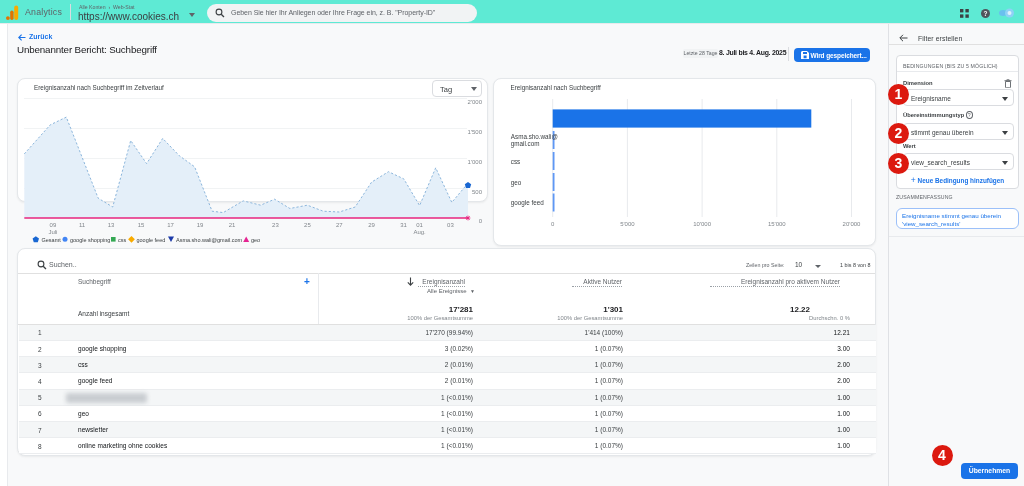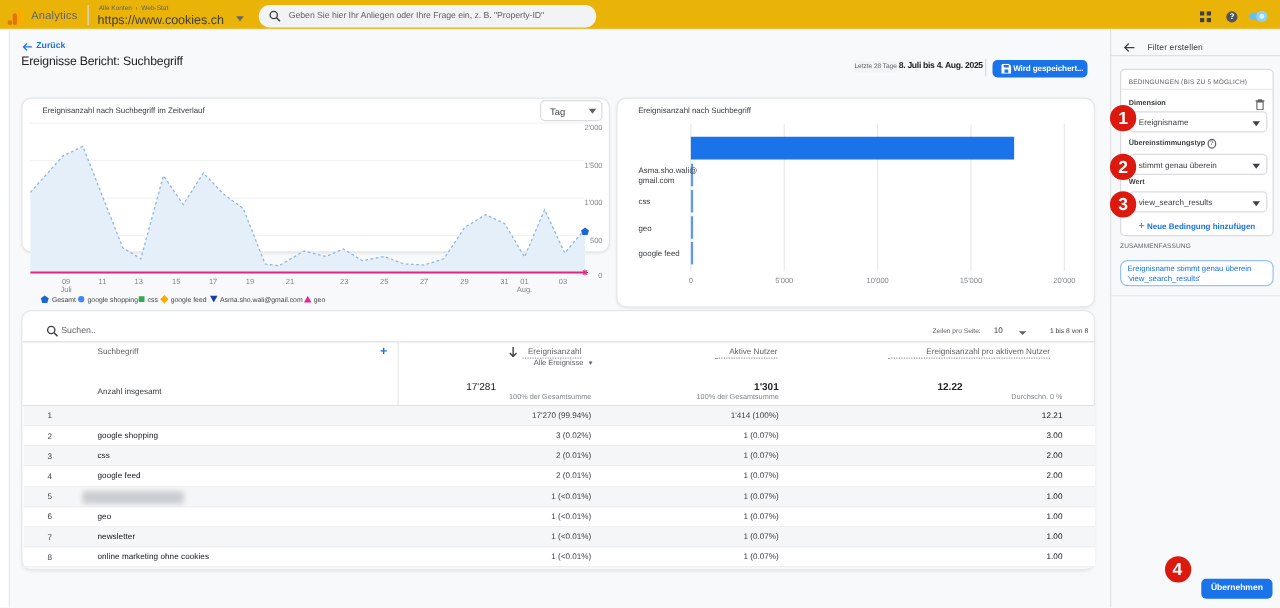--- a/index.html
+++ b/index.html
@@ -5,21 +5,21 @@
   * { margin:0; padding:0; box-sizing:border-box; }
   html,body { width:1024px; height:486px; overflow:hidden; }
   body { font-family:"Liberation Sans", sans-serif; background:#f8f9fa; position:relative; color:#202124; }
   .abs { position:absolute; }
   .card { position:absolute; background:#fff; border:1px solid #e4e7ea; border-radius:8px; box-shadow:0 1px 2px rgba(60,64,67,.08); }
   svg text { font-family:"Liberation Sans", sans-serif; }
 </style>
 </head>
 <body>
 
-<div class="abs" style="left:0;top:0;width:1024px;height:24px;background:#eab308;border-bottom:1px solid #e8eaed;">
+<div class="abs" style="left:0;top:0;width:1024px;height:24px;background:#5eead4;border-bottom:1px solid #e8eaed;">
 
   <svg class="abs" style="left:6px;top:5px;" width="14" height="16" viewBox="0 0 14 16">
     <rect x="8.2" y="0.5" width="4" height="14.5" rx="2" fill="#f9ab00"></rect>
     <rect x="4.2" y="5.5" width="3.4" height="9.5" rx="1.7" fill="#e37400"></rect>
     <circle cx="1.9" cy="13.1" r="1.9" fill="#e37400"></circle>
   </svg>
   <div class="abs" style="left:25px;top:6.5px;font-size:8.8px;color:#5f6368;letter-spacing:.2px;">Analytics</div>
   <div class="abs" style="left:70px;top:4px;width:1px;height:16px;background:#dadce0;"></div>
   <div class="abs" style="left:79px;top:3.5px;font-size:5.2px;color:#5f6368;white-space:nowrap;">Alle Konten &nbsp;›&nbsp; Web-Stat</div>
   <div class="abs" style="left:78px;top:10.5px;font-size:10px;color:#3c4043;white-space:nowrap;">https://www.cookies.ch</div>
@@ -46,21 +46,21 @@
     <ellipse cx="10.5" cy="6" rx="2" ry="2" fill="#fff" opacity="0.7"></ellipse>
   </svg>
 </div>
 
 <div class="abs" style="left:0;top:24px;width:8px;height:462px;background:#fff;border-right:1px solid #e8eaed;"></div>
 
 <svg class="abs" style="left:18px;top:33.5px;" width="8" height="7" viewBox="0 0 8 7">
     <path d="M7.5 3.5 H1 M3.6 0.7 L0.8 3.5 L3.6 6.3" fill="none" stroke="#1a73e8" stroke-width="1.1"></path>
   </svg>
 <div class="abs" style="left:29px;top:33px;font-size:7px;color:#1a73e8;font-weight:bold;">Zurück</div>
-<div class="abs" style="left:17px;top:44px;font-size:9.8px;color:#202124;font-weight:500;letter-spacing:-0.15px;white-space:nowrap;">Ereignisse Bericht: Suchbegriff</div>
+<div class="abs" style="left:17px;top:44px;font-size:9.8px;color:#202124;font-weight:500;letter-spacing:-0.15px;white-space:nowrap;">Unbenannter Bericht: Suchbegriff</div>
 
 <div class="abs" style="left:683px;top:49px;width:35px;height:9px;background:#f1f3f4;border-radius:2px;font-size:5.2px;color:#5f6368;text-align:center;line-height:9.5px;white-space:nowrap;">Letzte 28 Tage</div>
 <div class="abs" style="left:719px;top:49px;font-size:6.9px;font-weight:bold;color:#202124;letter-spacing:-0.25px;white-space:nowrap;">8. Juli bis 4. Aug. 2025</div>
 <div class="abs" style="left:788px;top:47px;width:1px;height:14px;background:#dadce0;"></div>
 <div class="abs" style="left:794px;top:47.5px;width:76px;height:14px;background:#1a73e8;border-radius:4px;">
   <svg class="abs" style="left:7px;top:3.5px;" width="8" height="8" viewBox="0 0 8 8">
       <path d="M1 0 h5 l2 2 v6 h-8 v-7 z M2 1 v2 h4 v-2 z M2.6 4.6 h3 v2.6 h-3 z" fill="#fff" fill-rule="evenodd"></path>
     </svg>
   <div class="abs" style="left:16.5px;top:4px;font-size:6.5px;color:#fff;font-weight:bold;letter-spacing:-0.1px;white-space:nowrap;">Wird gespeichert...</div>
 </div>
@@ -189,25 +189,25 @@
   <div class="abs" style="left:286px;top:26.5px;color:#1a73e8;font-size:10px;font-weight:bold;">+</div>
   <svg class="abs" style="left:389px;top:27.5px;" width="7" height="9" viewBox="0 0 7 9">
       <path d="M3.5 0.5 V8 M0.8 5.4 L3.5 8.2 L6.2 5.4" fill="none" stroke="#3c4043" stroke-width="1.1"></path>
     </svg>
   <div class="abs" style="left:400px;top:29px;width:47px;text-align:right;color:#5f6368;font-size:6.5px;border-bottom:1px dotted #9aa0a6;padding-bottom:1px;white-space:nowrap;">Ereignisanzahl</div>
   <div class="abs" style="left:409px;top:39px;color:#5f6368;font-size:6px;white-space:nowrap;">Alle Ereignisse&nbsp;&nbsp;<span style="font-size:5px;">▼</span></div>
   <div class="abs" style="left:554px;top:29px;width:50px;text-align:right;color:#5f6368;font-size:6.5px;border-bottom:1px dotted #9aa0a6;padding-bottom:1px;white-space:nowrap;">Aktive Nutzer</div>
   <div class="abs" style="left:692px;top:29px;width:130px;text-align:right;color:#5f6368;font-size:6.5px;border-bottom:1px dotted #9aa0a6;padding-bottom:1px;white-space:nowrap;">Ereignisanzahl pro aktivem Nutzer</div>
 
   <div class="abs" style="left:60px;top:61px;color:#3c4043;font-size:6.5px;">Anzahl insgesamt</div>
-  <div class="abs" style="left:355px;top:56px;width:100px;color:#202124;font-size:8px;font-weight:normal;">17'281</div>
+  <div class="abs" style="left:355px;top:56px;width:100px;text-align:right;color:#202124;font-size:8px;font-weight:bold;">17'281</div>
   <div class="abs" style="left:355px;top:66px;width:100px;text-align:right;color:#80868b;font-size:5.8px;white-space:nowrap;">100% der Gesamtsumme</div>
   <div class="abs" style="left:505px;top:56px;width:100px;text-align:right;color:#202124;font-size:8px;font-weight:bold;">1'301</div>
   <div class="abs" style="left:505px;top:66px;width:100px;text-align:right;color:#80868b;font-size:5.8px;white-space:nowrap;">100% der Gesamtsumme</div>
-  <div class="abs" style="left:732px;top:56px;width:100px;text-align:left;color:#202124;font-size:8px;font-weight:bold;">12.22</div>
+  <div class="abs" style="left:732px;top:56px;width:100px;text-align:center;color:#202124;font-size:8px;font-weight:bold;">12.22</div>
   <div class="abs" style="left:732px;top:66px;width:100px;text-align:right;color:#80868b;font-size:5.8px;">Durchschn. 0 %</div>
   <div class="abs" style="left:0;top:74.8px;width:857px;height:1px;background:#e0e0e0;"></div>
 
   <div id="rows">
       <div class="abs" style="left:1px;top:75.8px;width:857px;height:16.2px;background:#f4f6f7;border-bottom:0.5px solid #ebedef;"></div>
       <div class="abs" style="left:20px;top:80.3px;font-size:6.5px;color:#3c4043;">1</div>
       <div class="abs" style="left:355px;top:79.8px;width:100px;text-align:right;font-size:6.5px;color:#3c4043;">17'270 (99.94%)</div>
       <div class="abs" style="left:505px;top:79.8px;width:100px;text-align:right;font-size:6.5px;color:#3c4043;">1'414 (100%)</div>
       <div class="abs" style="left:732px;top:79.8px;width:100px;text-align:right;font-size:6.5px;color:#111417;font-weight:500;letter-spacing:.05px;">12.21</div>
       <div class="abs" style="left:1px;top:92px;width:857px;height:16.2px;background:#ffffff;border-bottom:0.5px solid #ebedef;"></div>

